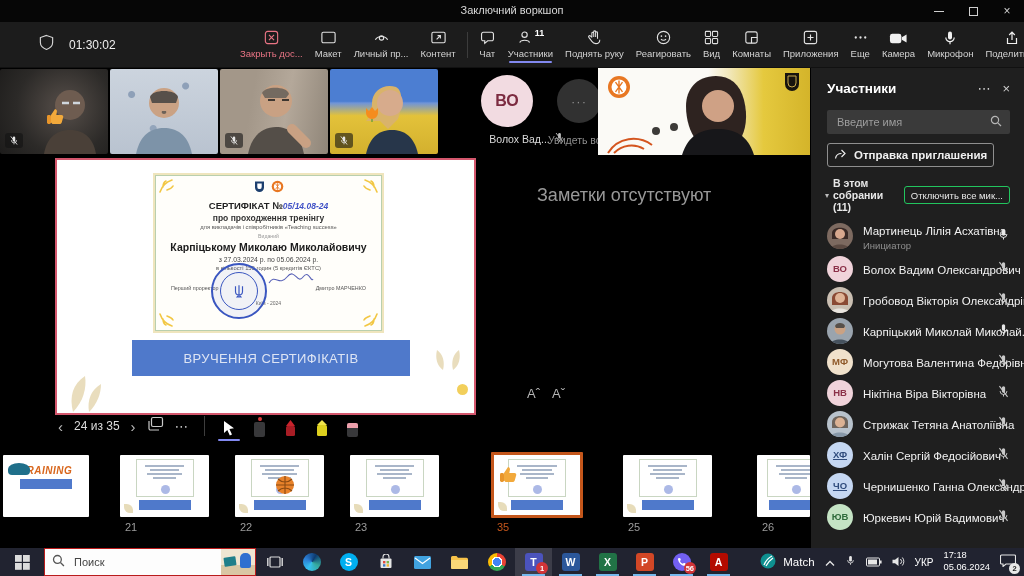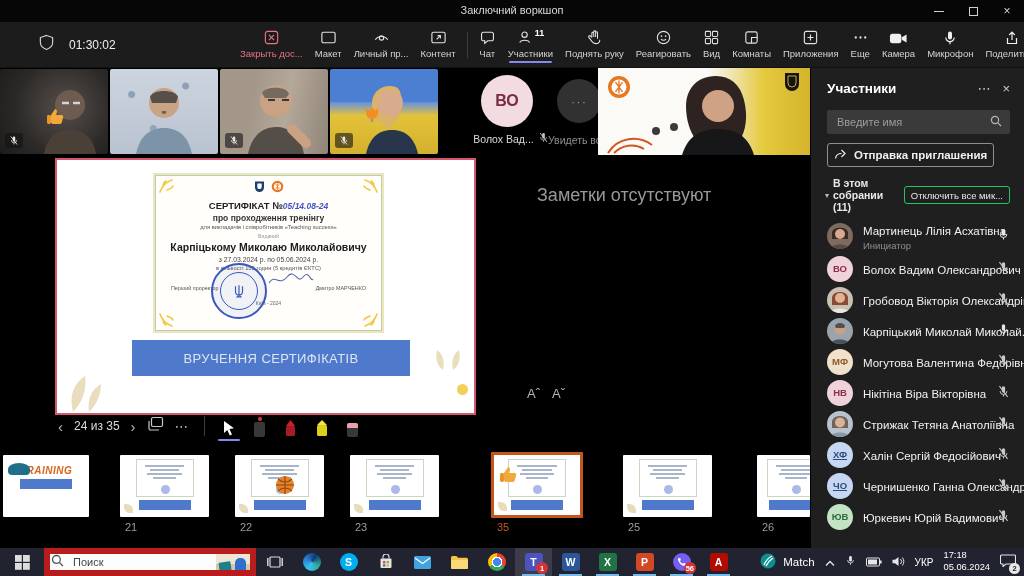--- a/index.html
+++ b/index.html
@@ -36,21 +36,21 @@
        radial-gradient(circle at 20% 30%,#8ea0b8 0 3px,transparent 4px),
        radial-gradient(circle at 70% 20%,#8ea0b8 0 3px,transparent 4px),
        radial-gradient(circle at 40% 70%,#93a5bb 0 3px,transparent 4px),
        linear-gradient(#ccd4de,#b9c3d0);}
   .vt3{left:220px;background:linear-gradient(100deg,#a39789 0 30%,#b4a89a 60%,#8f8578 100%);}
   .vt4{left:330px;background:linear-gradient(180deg,#4c7ed2 0 38%,#6f94d8 40%,#e3c23a 55%,#d3b02e 100%);}
   .sil{position:absolute;left:0;bottom:0;width:100%;height:100%;}
   .mutebadge{position:absolute;left:5px;bottom:6px;width:18px;height:15px;border-radius:3px;background:rgba(18,18,18,.6);display:flex;align-items:center;justify-content:center;}
   .reaction{position:absolute;}
   .spot-avatar{position:absolute;left:481px;top:7px;width:52px;height:52px;border-radius:50%;background:#f2dbe1;display:flex;align-items:center;justify-content:center;font-size:16px;font-weight:bold;color:#7c2b40;}
-  .spot-label{position:absolute;left:456px;top:64px;width:110px;display:flex;align-items:center;justify-content:center;gap:4px;color:#dadada;font-size:10.5px;}
+  .spot-label{position:absolute;left:472px;top:64px;width:110px;display:flex;align-items:center;justify-content:center;gap:4px;color:#dadada;font-size:10.5px;}
   .seeall-circle{position:absolute;left:557px;top:11px;width:44px;height:44px;border-radius:50%;background:#313131;display:flex;align-items:center;justify-content:center;color:#8d8d8d;font-size:13px;letter-spacing:1px;}
   .seeall-label{position:absolute;left:540px;top:66px;width:80px;text-align:center;color:#8f8f8f;font-size:10.5px;}
   .vspot{position:absolute;left:598px;top:0;width:212px;height:87px;overflow:hidden;background:linear-gradient(90deg,#fbfaf6 0 52%,#f1e7b9 62%,#e5c93e 78%,#d4b42a 100%);}
 
   
   .slide{position:absolute;left:55px;top:158px;width:421px;height:257px;background:#fff;border:2px solid #d4576d;}
   .cert{position:absolute;left:96px;top:13px;width:231px;height:160px;background:#fffefa;border:2px solid #efe5bd;box-shadow:inset 0 0 0 1px #b9cfae;display:flex;flex-direction:column;align-items:center;}
   .cert .logos{display:flex;gap:5px;margin-top:4px;}
   .c-title{font-size:9.5px;font-weight:bold;color:#222;margin-top:3px;}
   .c-no{font-style:italic;color:#4051c6;font-size:8.5px;}
@@ -125,21 +125,21 @@
   .av-blue{background:#c5d7f2;color:#2f4b7c;text-decoration:underline;}
   .av-green{background:#c4e3c4;color:#2f6b3c;}
   .p-nameblock{flex:1;min-width:0;}
   .p-name{color:#f2f2f2;font-size:11.5px;white-space:nowrap;overflow:hidden;}
   .p-role{color:#8f8f8f;font-size:9.5px;margin-top:1px;}
   .p-mic{margin-left:8px;flex:none;}
 
   
   .taskbar{position:absolute;left:0;bottom:0;width:1024px;height:28px;background:#212330;display:flex;align-items:stretch;}
   .tk-start{width:44px;display:flex;align-items:center;justify-content:center;}
-  .tk-search{width:212px;background:#fdfdfd;border:6px solid #b91c1c;display:flex;align-items:center;padding-left:1px;position:relative;overflow:hidden;}
+  .tk-search{width:212px;background:#fdfdfd;border:1px solid #b91c1c;display:flex;align-items:center;padding-left:7px;position:relative;overflow:hidden;}
   .tk-search input{border:none;outline:none;font-size:11px;color:#333;width:120px;background:transparent;margin-left:7px;}
   .tk-search input::placeholder{color:#444;}
   .tk-simg{position:absolute;right:0;top:0;width:34px;height:100%;background:linear-gradient(180deg,#efe6d2 0 62%,#d9c7a4 62%);}
   .tk-simg .book{position:absolute;left:3px;top:8px;width:12px;height:9px;background:#1f7f8a;border-radius:1px;transform:rotate(-8deg);}
   .tk-simg .bag{position:absolute;right:4px;top:4px;width:11px;height:15px;background:#2f6fd0;border-radius:5px 5px 2px 2px;}
   .tk-icon{width:37px;display:flex;align-items:center;justify-content:center;position:relative;}
   .tk-icon.open::after{content:"";position:absolute;left:7px;right:7px;bottom:0;height:2px;background:#76b9ed;}
   .tk-icon.activeapp{background:rgba(255,255,255,.12);}
   .sq{width:18px;height:18px;border-radius:3px;display:flex;align-items:center;justify-content:center;color:#fff;font-size:10.5px;font-weight:bold;}
   .circ{width:18px;height:18px;border-radius:50%;display:flex;align-items:center;justify-content:center;color:#fff;font-size:10.5px;font-weight:bold;}

